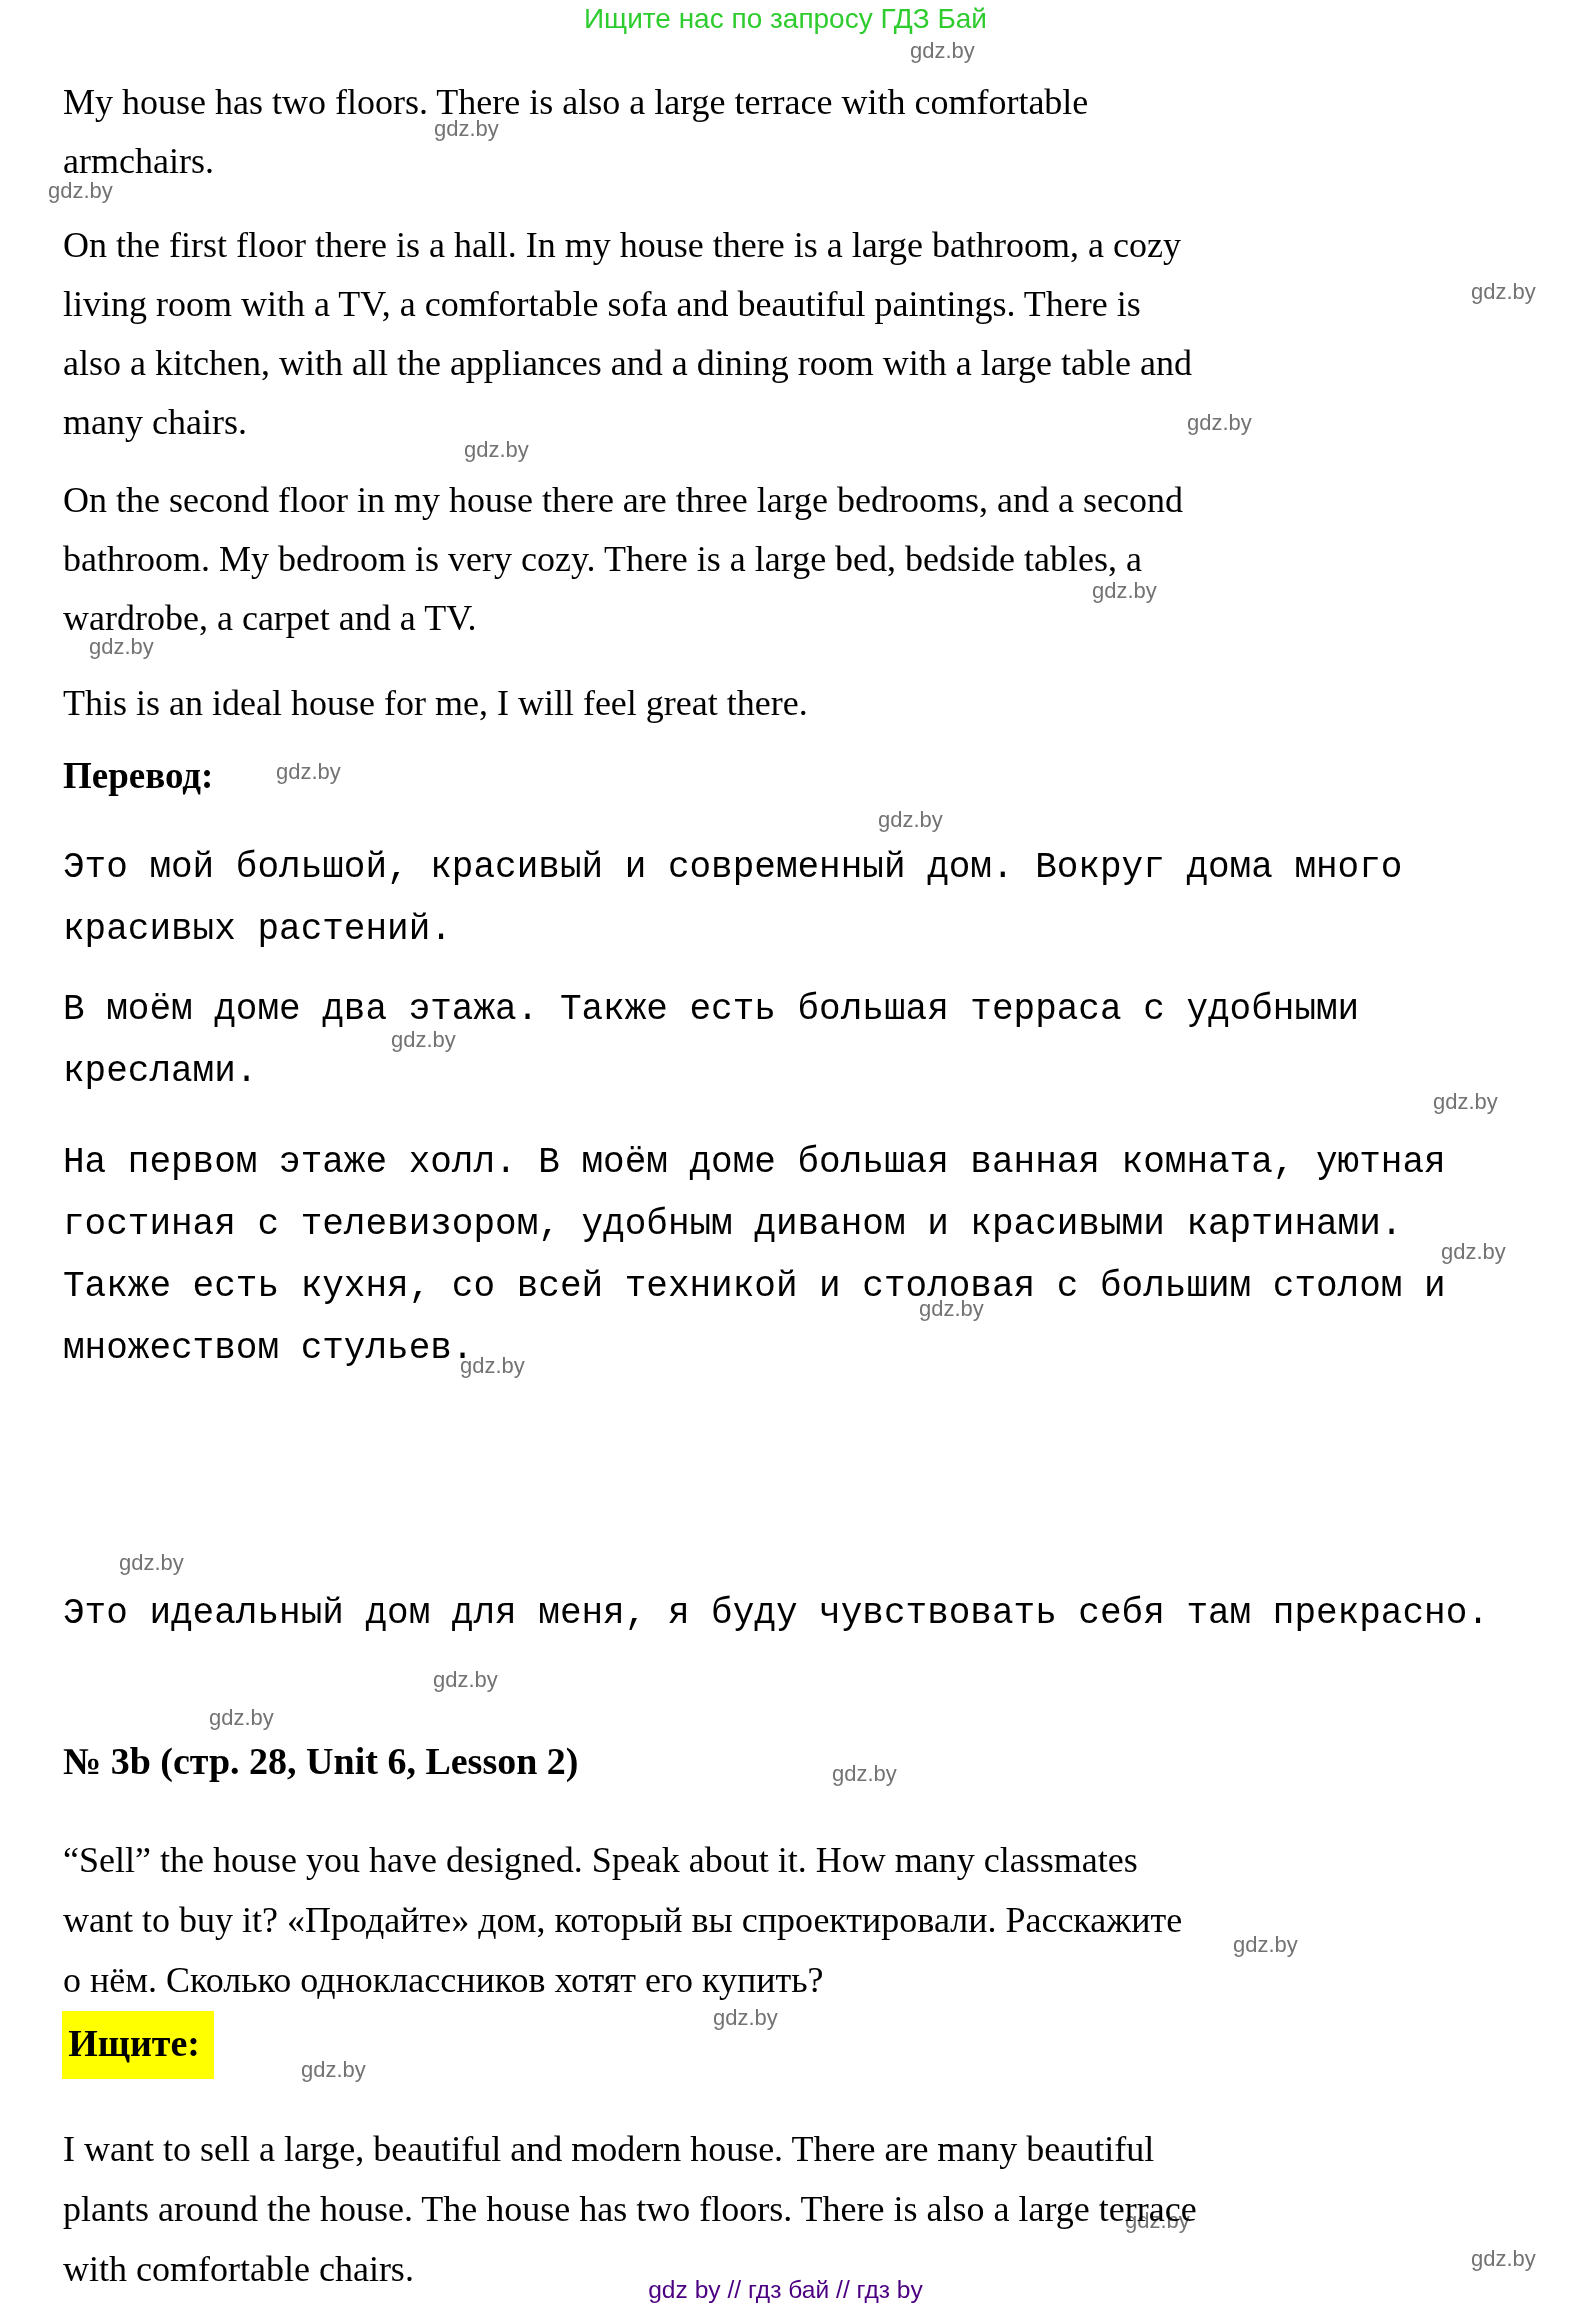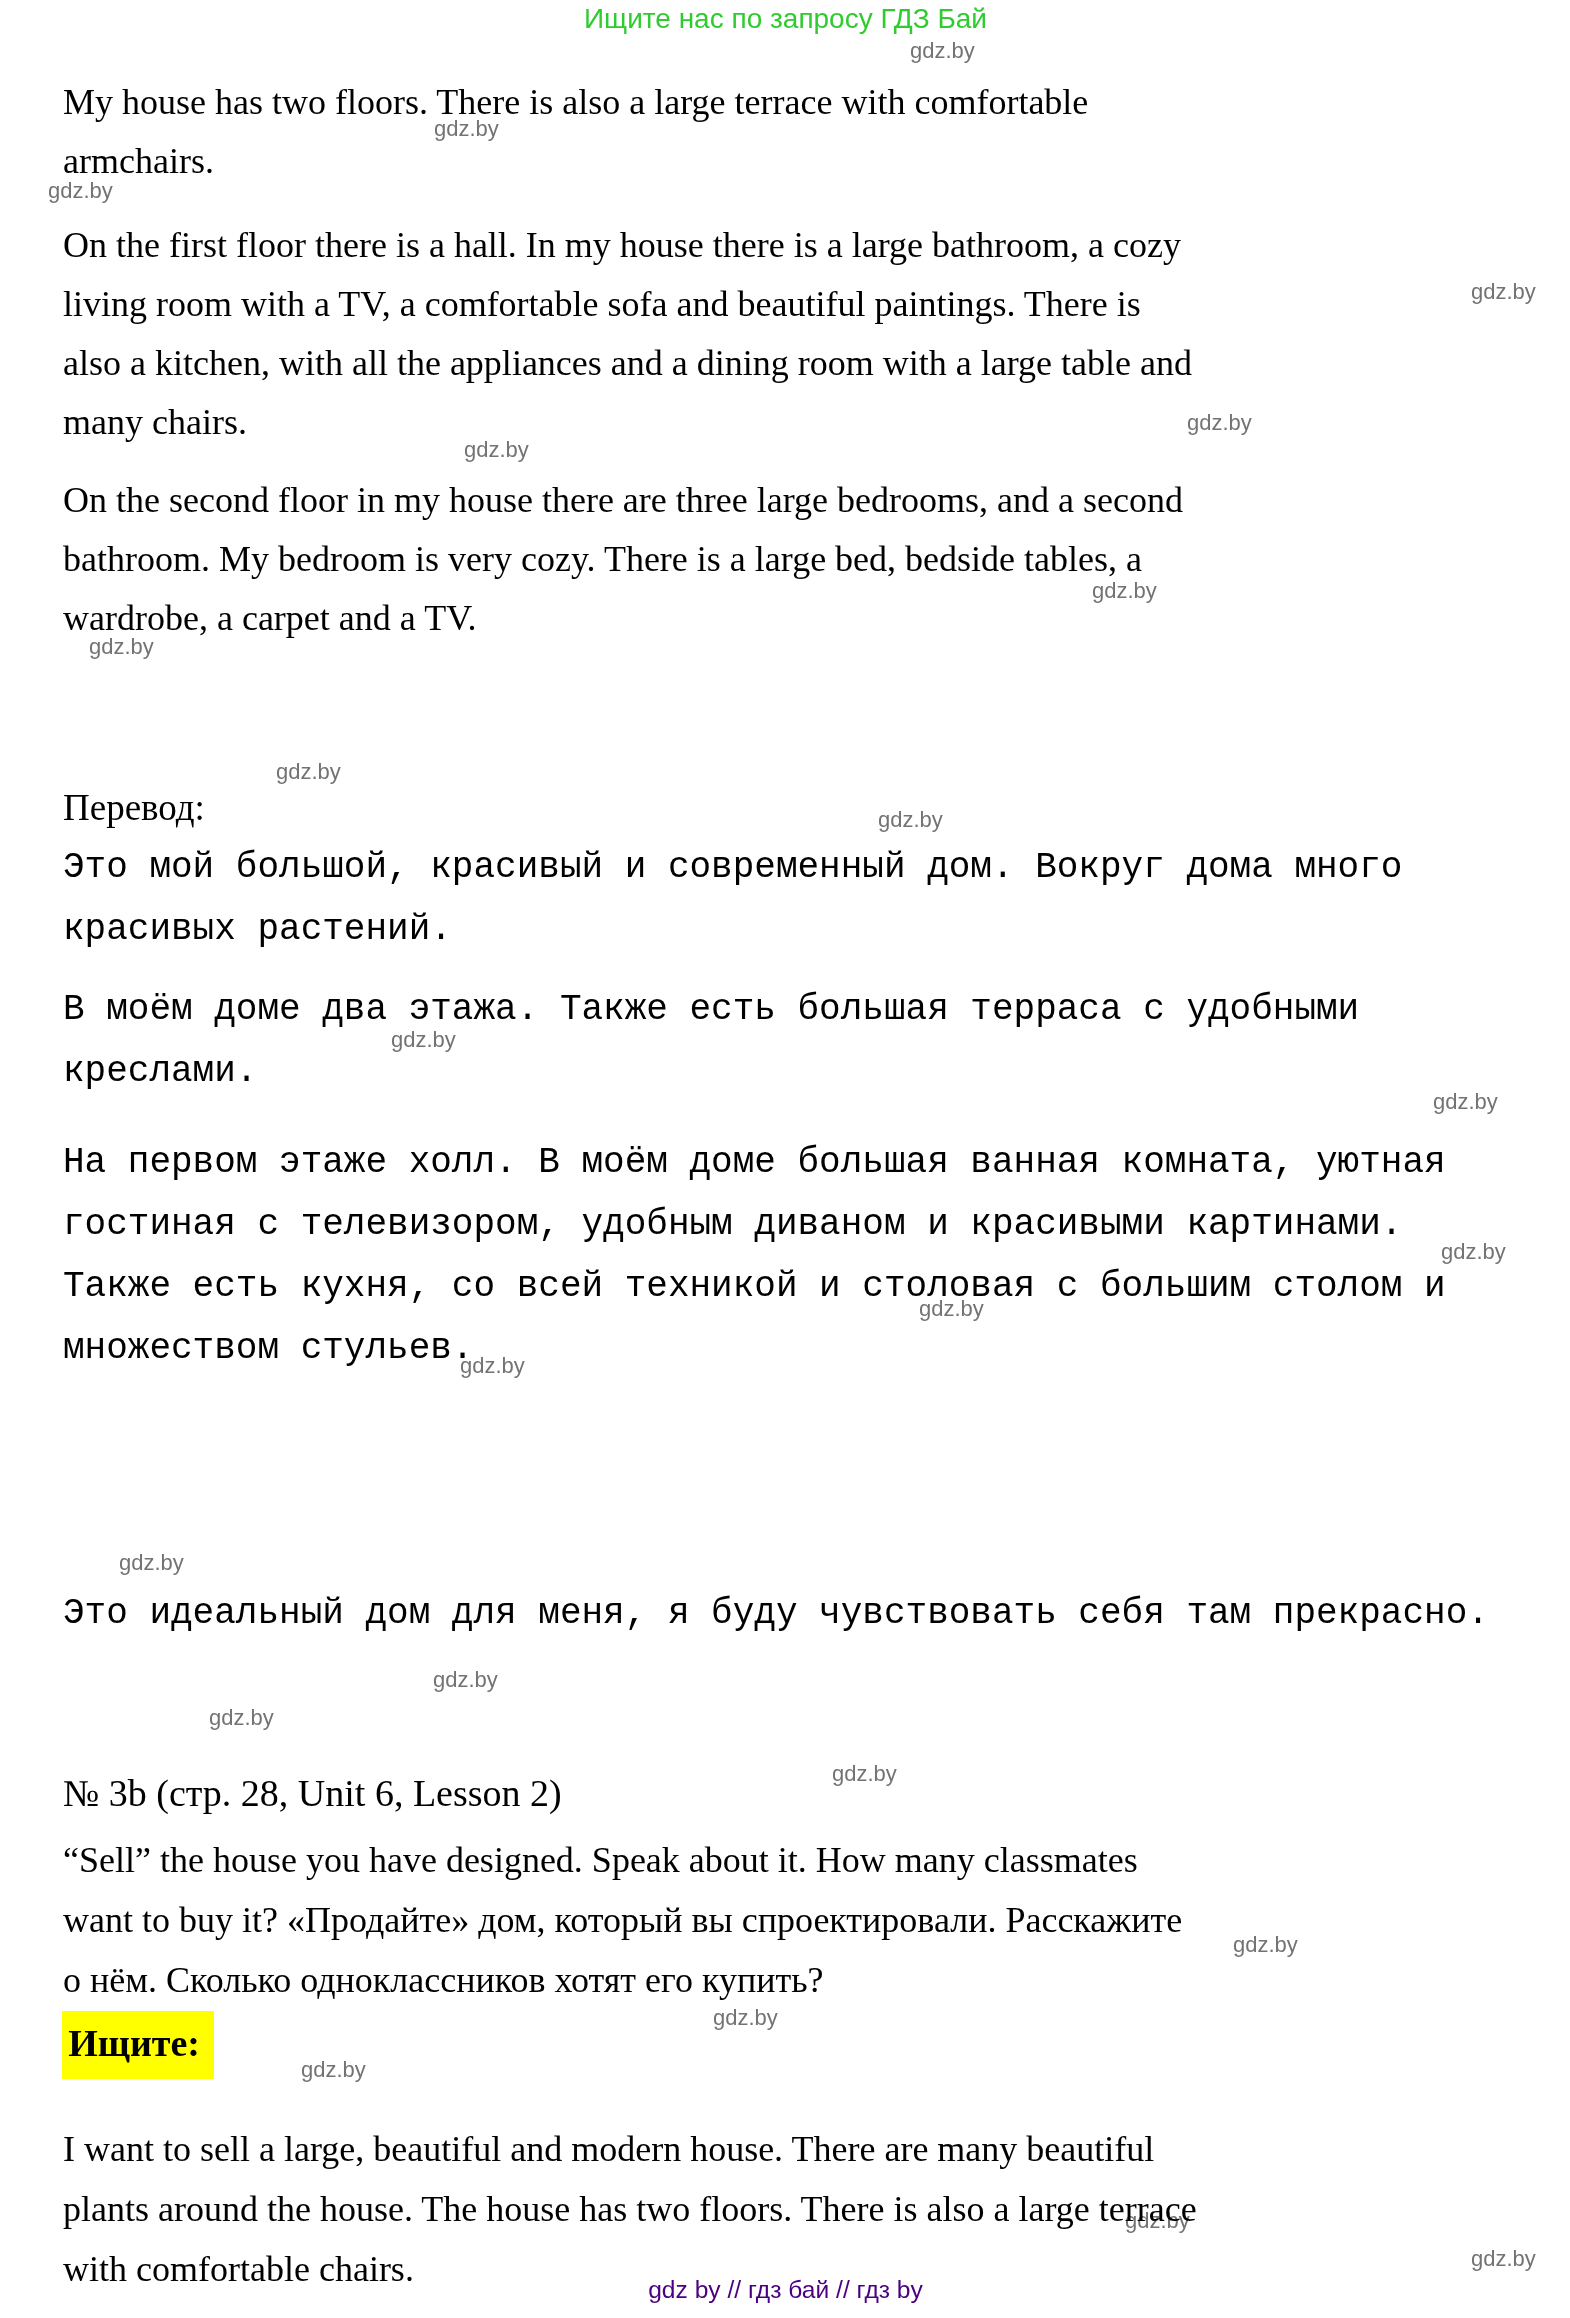--- a/index.html
+++ b/index.html
@@ -31,23 +31,22 @@
     left:63px;
     font-size:36px;
     line-height:59px;
     white-space:pre-line;
   }
   .ru{line-height:62px;font-family:Liberation Mono, monospace;}
   .task-p{line-height:60px;}
   .heading{
     position:absolute;
     left:63px;
-    font-weight:normal;
+    font-weight:bold;
     font-size:37px;
-    margin-top:32px;
   }
   .h3b{font-size:38px;}
   .answer-label{
     position:absolute;
     left:62px; top:2011px;
     background:var(--answer-highlight);
     font-weight:bold;
     font-size:38px;
     line-height:55px;
     padding:4.8px 14.3px 8px 6.3px;
@@ -103,20 +102,21 @@
 
   <div class="para" style="top:73px">My house has two floors. There is also a large terrace with comfortable
 armchairs.</div>
   <div class="para" style="top:216px">On the first floor there is a hall. In my house there is a large bathroom, a cozy
 living room with a TV, a comfortable sofa and beautiful paintings. There is
 also a kitchen, with all the appliances and a dining room with a large table and
 many chairs.</div>
   <div class="para" style="top:471px">On the second floor in my house there are three large bedrooms, and a second
 bathroom. My bedroom is very cozy. There is a large bed, bedside tables, a
 wardrobe, a carpet and a TV.</div>
+  <div class="para" style="top:674px">This is an ideal house for me, I will feel great there.</div>
 
   <div class="heading" style="top:754px">Перевод:</div>
   <div class="para ru" style="top:837px">Это мой большой, красивый и современный дом. Вокруг дома много
 красивых растений.</div>
   <div class="para ru" style="top:979px">В моём доме два этажа. Также есть большая терраса с удобными
 креслами.</div>
   <div class="para ru" style="top:1132px">На первом этаже холл. В моём доме большая ванная комната, уютная
 гостиная с телевизором, удобным диваном и красивыми картинами.
 Также есть кухня, со всей техникой и столовая с большим столом и
 множеством стульев.</div>

